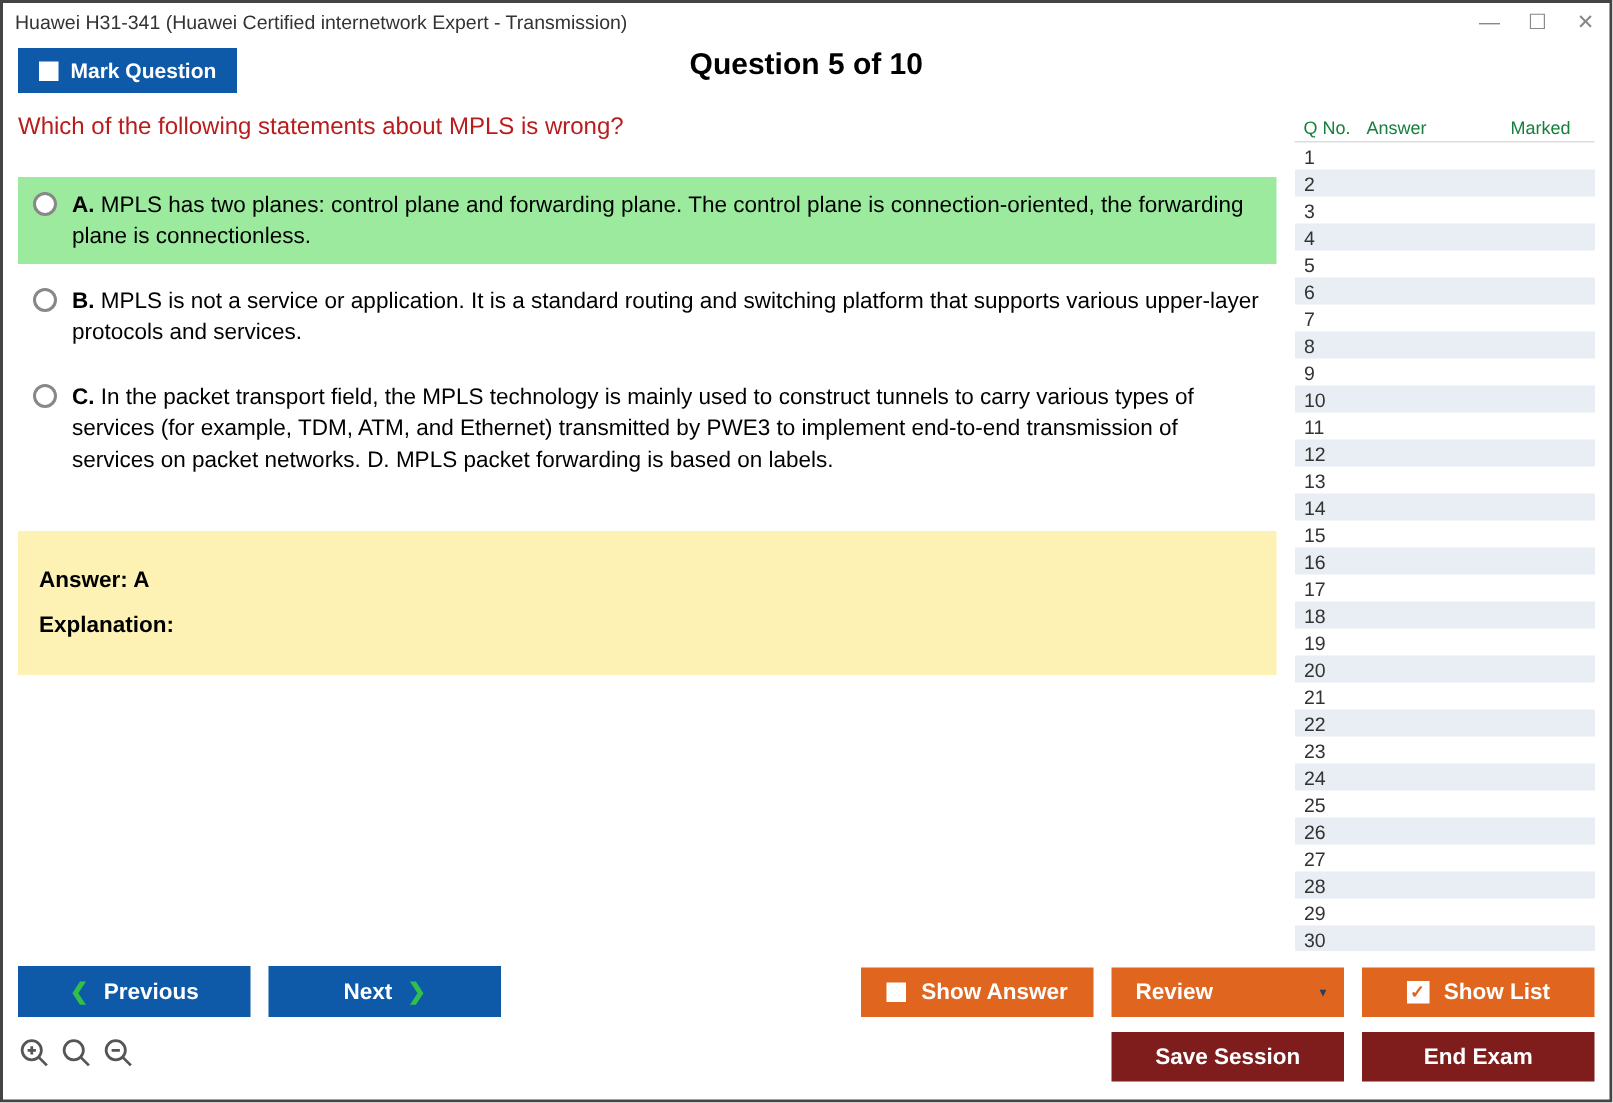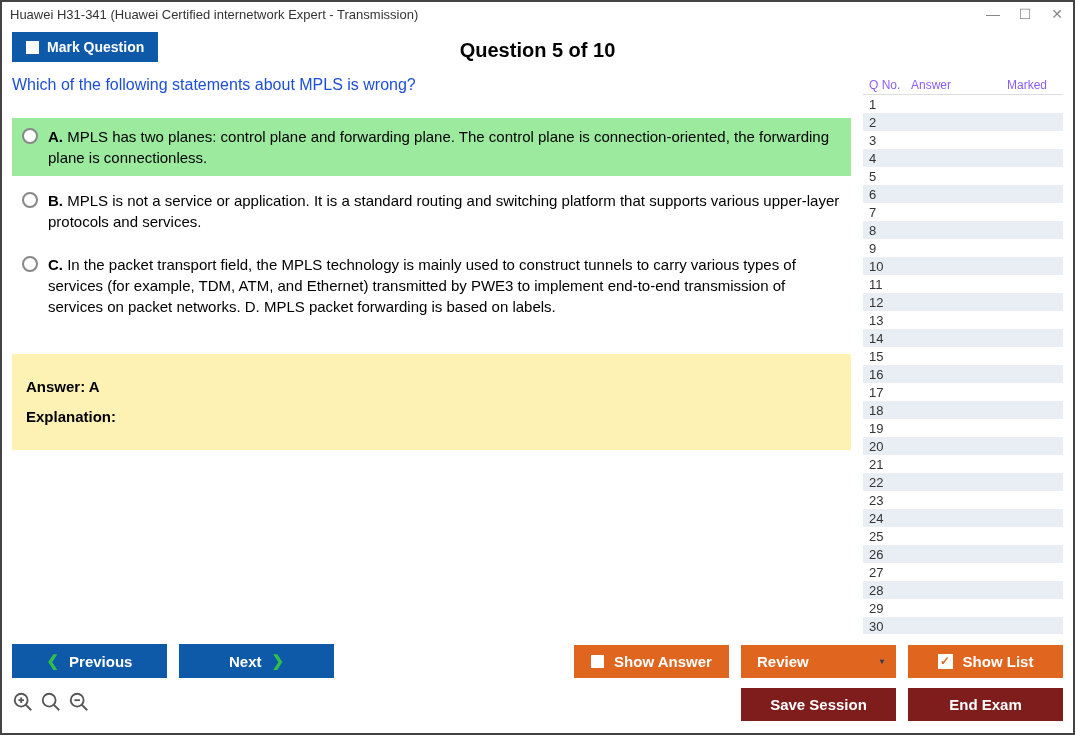--- a/index.html
+++ b/index.html
@@ -8,50 +8,50 @@
     width: 1075px; height: 735px; border: 2px solid #444; background: #fff;
     display: flex; flex-direction: column;
   }
   .titlebar {
     display: flex; align-items: center; justify-content: space-between;
     padding: 4px 8px; font-size: 13px; color: #333;
   }
   .titlebar-controls { display: flex; gap: 16px; color: #888; }
   .titlebar-controls span { cursor: default; font-size: 14px; width: 16px; text-align: center; }
   .header-row {
-    display: flex; align-items: flex-end; padding: 6px 7px 14px 10px;
+    display: flex; align-items: flex-start; padding: 6px 7px 14px 10px;
     position: relative;
   }
   .mark-btn {
     background: #0f5aa8; color: #fff; border: none;
     padding: 7px 14px; font-size: 14px; font-weight: bold;
     display: flex; align-items: center; gap: 8px; cursor: pointer;
   }
   .mark-btn .box { width: 13px; height: 13px; background: #fff; display: inline-block; }
   .question-counter {
     position: absolute; left: 50%; transform: translateX(-50%);
     font-size: 20px; font-weight: bold;
   }
   .body-row { flex: 1; display: flex; overflow: hidden; padding: 0 10px; gap: 12px; }
   .main-col { flex: 1; display: flex; flex-direction: column; }
-  .question-text { font-size: 16px; color: #1d4ed8; margin-bottom: 12px; }
+  .question-text { font-size: 16px; color: #b91c1c; margin-bottom: 12px; }
   .options { display: flex; flex-direction: column; gap: 6px; margin-bottom: 18px; margin-top: 12px; }
   .option { display: flex; align-items: flex-start; gap: 10px; padding: 8px 10px; font-size: 15px; line-height: 1.4; }
   .option .radio {
     flex-shrink: 0; width: 16px; height: 16px; border: 2px solid #888; border-radius: 50%;
     margin-top: 2px; background: #fff;
   }
   .option.highlight { background: #9bea9d; }
   .option-text b { font-weight: bold; }
   .answer-panel {
     background: #fdf2b3; padding: 18px 14px; font-size: 15px; line-height: 2; margin-top: 11px;
   }
   .answer-panel .ans-line b, .answer-panel .exp-line b { font-weight: bold; }
   .side-col { width: 200px; display: flex; flex-direction: column; }
-  .side-header { display: flex; font-size: 12px; color: #8b5cf6; padding: 2px 0; }
+  .side-header { display: flex; font-size: 12px; color: #15803d; padding: 2px 0; }
   .side-header div:nth-child(1){ width: 48px; padding-left:6px;}
   .side-header div:nth-child(2){ flex:1; }
   .side-header div:nth-child(3){ width: 56px; }
   .side-list { flex: 1; overflow-y: auto; border-top:1px solid #ddd; }
   .side-list::-webkit-scrollbar { width: 16px; }
   .side-list::-webkit-scrollbar-track { background: #f0f0f0; }
   .side-list::-webkit-scrollbar-thumb { background: #c7c7c7; }
   .side-list::-webkit-scrollbar-button { background: #f0f0f0; height:16px; }
   .qrow { display: flex; font-size: 13px; color: #333; height: 18px; align-items: center; }
   .qrow.even { background: #e8eef3; }

